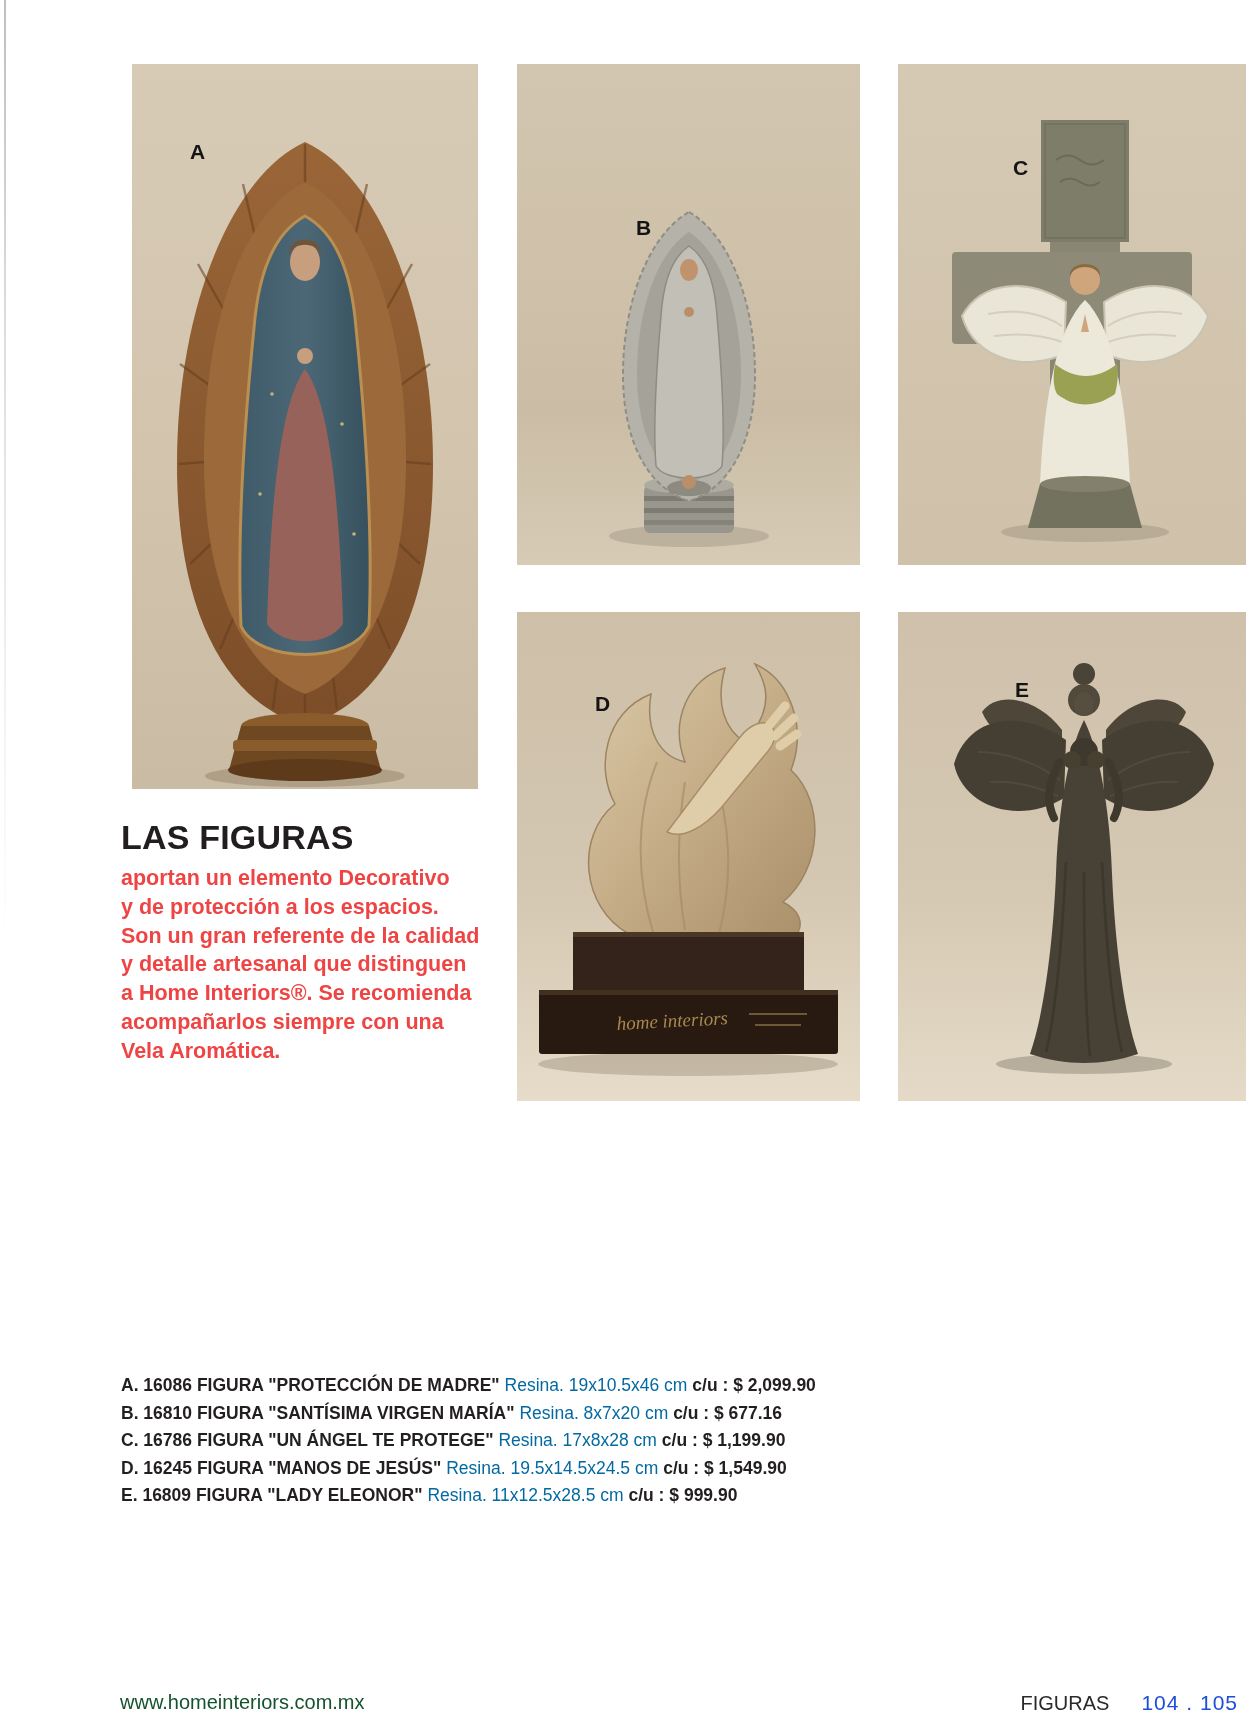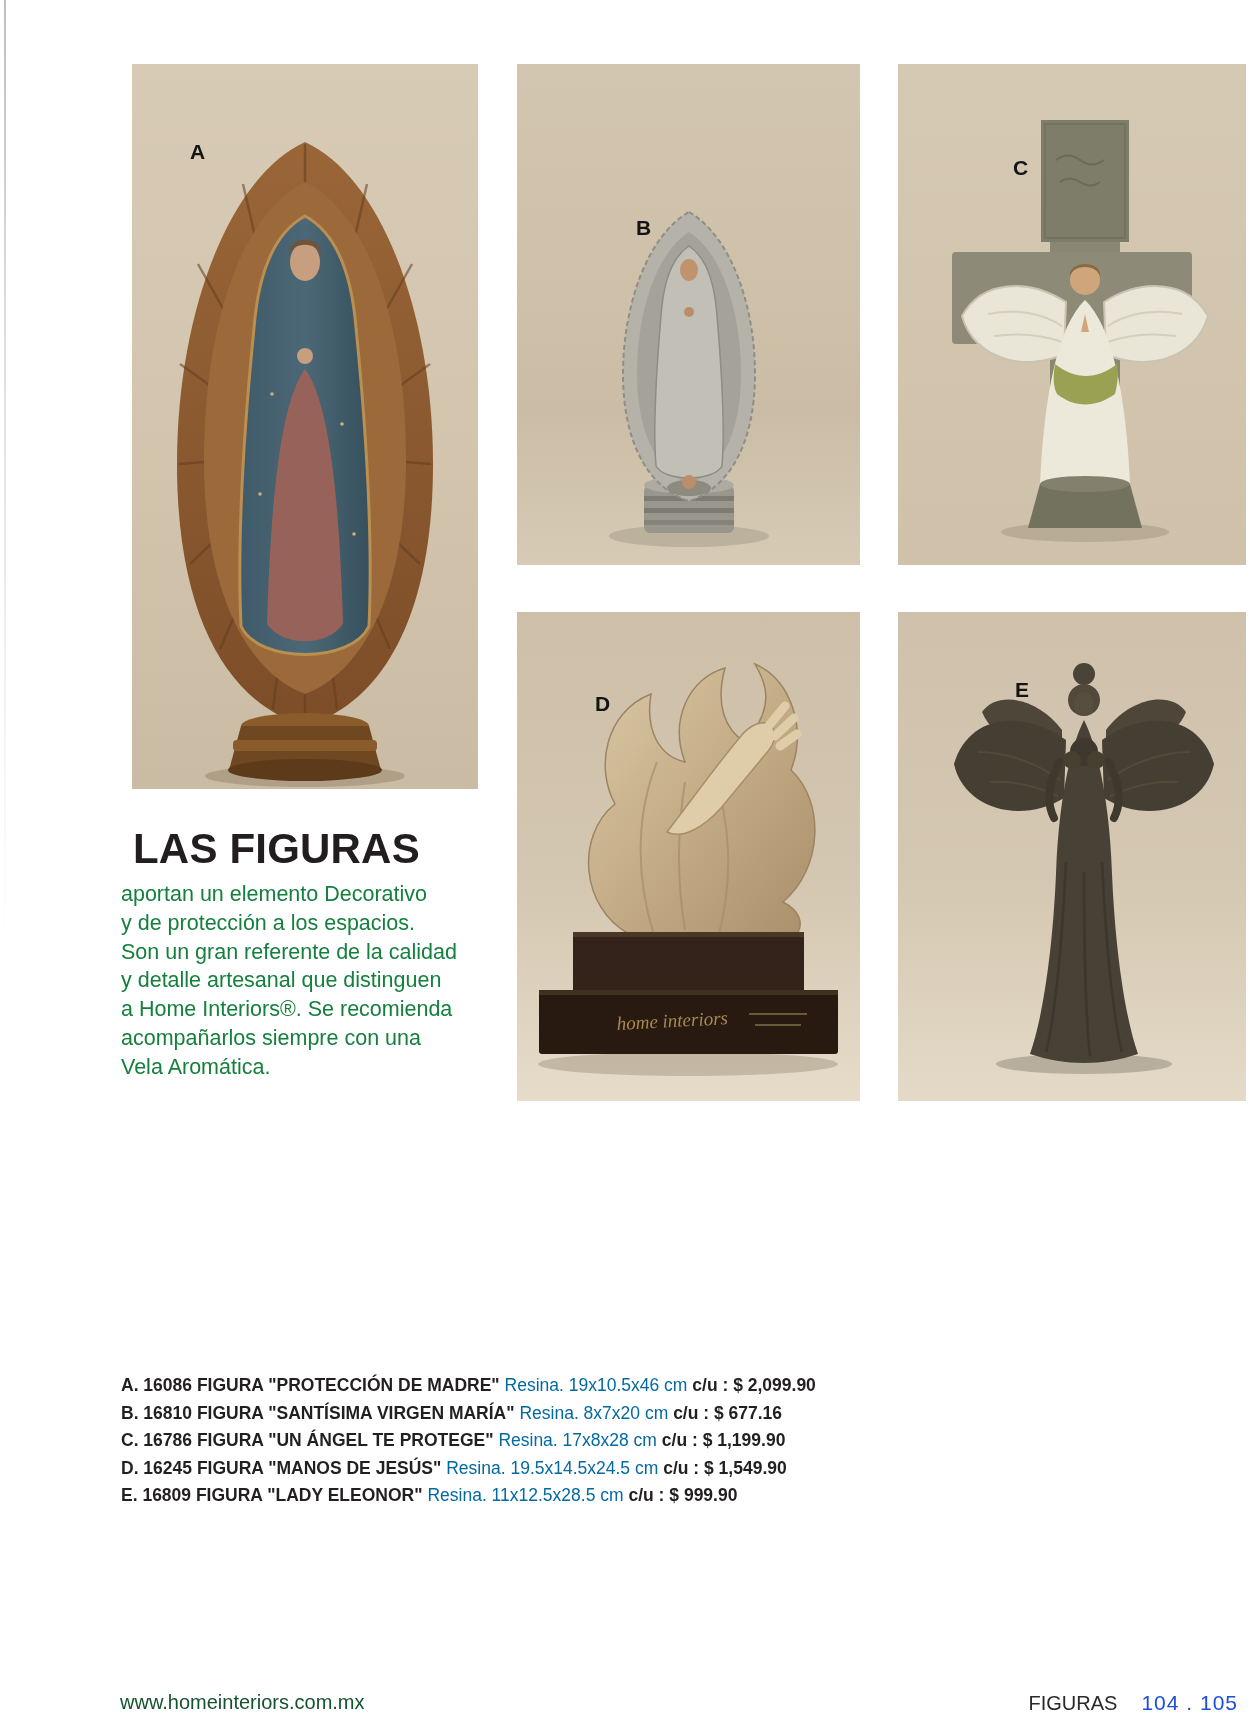--- a/index.html
+++ b/index.html
@@ -17,36 +17,37 @@
   .bgA{background:linear-gradient(180deg,#d8cbb6 0%,#d2c4ad 55%,#cabca4 100%);}
   .bgB{background:linear-gradient(180deg,#d3c6b0 0%,#cbbda5 70%,#d7cbb6 100%);}
   .bgC{background:linear-gradient(180deg,#d6c9b3 0%,#cfc1aa 100%);}
   .bgD{background:linear-gradient(180deg,#cdbfa8 0%,#d4c7b1 55%,#e6dcc9 100%);}
   .bgE{background:linear-gradient(180deg,#cfc1ab 0%,#d5c8b2 55%,#e4dac7 100%);}
   .fig-letter{
     position:absolute;font-size:21px;font-weight:700;color:#141414;line-height:1;
   }
   .section-text{position:absolute;left:121px;top:818px;width:420px;}
   .section-text h1{
-    margin:12px;font-size:42px;line-height:38px;font-weight:800;
+    margin:0;font-size:34px;line-height:38px;font-weight:800;
     color:#221e1f;letter-spacing:.2px;
   }
   .section-body{
-    margin-top:8px;font-size:21.5px;line-height:28.8px;color:#15803d;
+    margin-top:8px;font-size:21.5px;line-height:28.8px;color:#ef4444;
     white-space:pre-line;
+    font-weight:bold;
   }
   .products{position:absolute;left:121px;top:1372px;width:760px;}
   .product-row{font-size:17.5px;line-height:27.6px;color:#231f20;white-space:nowrap;}
   .p-bold{font-weight:700;color:#231f20;}
   .p-specs{font-weight:400;color:#0369a1;}
   .footer-left{
     position:absolute;left:120px;top:1691px;font-size:20px;color:#14532d;
   }
   .footer-right{
-    position:absolute;right:12px;top:1691px;display:flex;gap:24px;
+    position:absolute;right:12px;top:1691px;display:flex;gap:32px;
     font-size:20px;color:#2a2a2c;align-items:baseline;
   }
   .footer-right .pages{font-size:21px;color:#1d4ed8;letter-spacing:1px;}
 </style>
 </head>
 <body>
 
 <div class="page">
   <div class="scan-line"></div>
 

